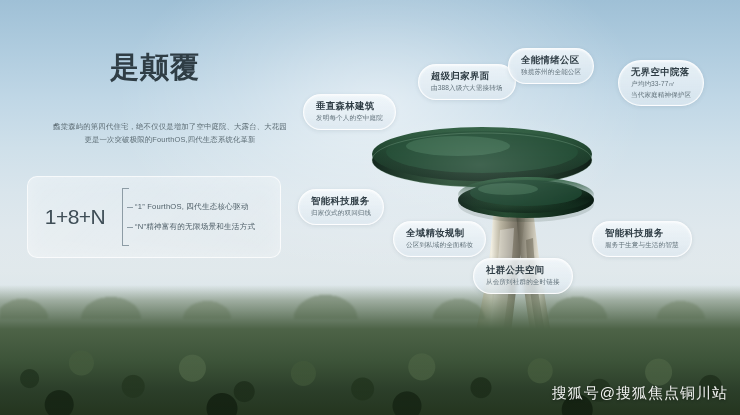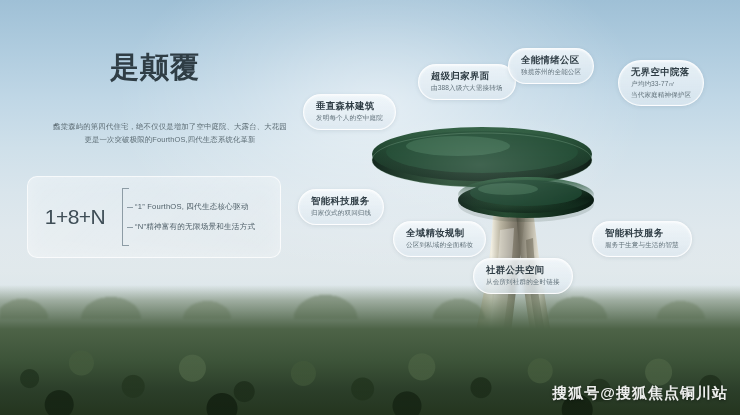--- a/index.html
+++ b/index.html
@@ -217,21 +217,21 @@
     letter-spacing: .1px;
     line-height: 1.1;
     white-space: nowrap;
   }
 
   
   .watermark {
     position: absolute;
     right: 12px; bottom: 12px;
     font-size: 15px;
-    font-weight: bold;
+    font-weight: normal;
     color: rgba(255,255,255,0.92);
     letter-spacing: 1px;
     text-shadow: 0 1px 3px rgba(0,0,0,0.45);
     white-space: nowrap;
   }
 </style>
 </head>
 <body>
 
 <div id="stage">

